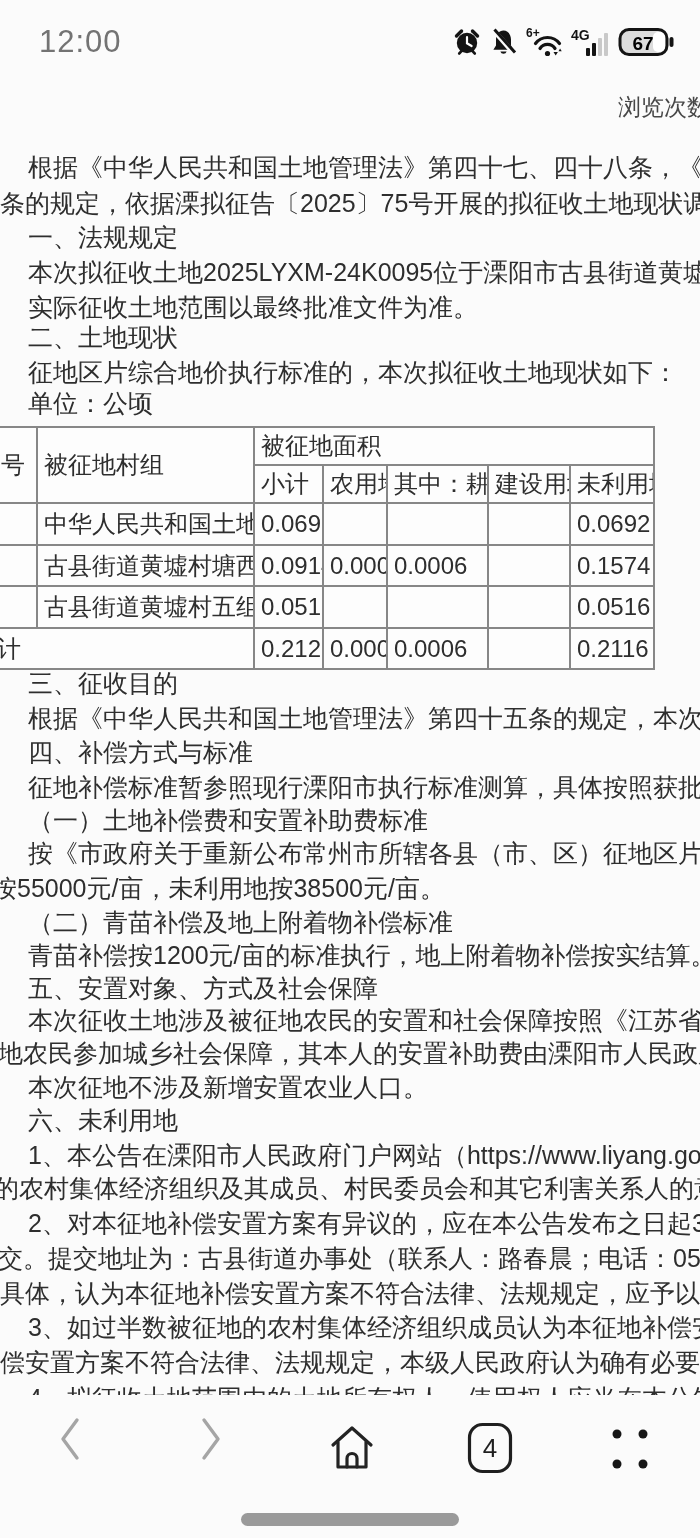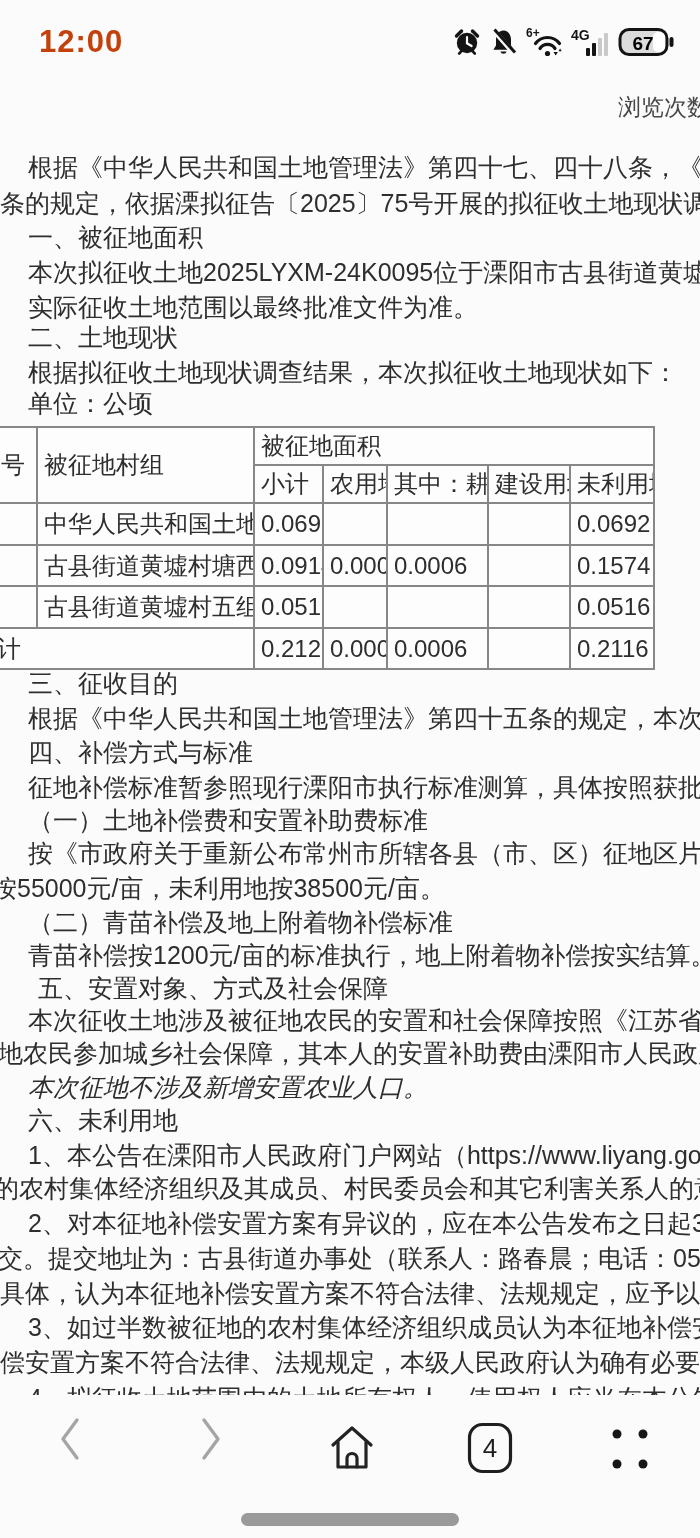--- a/index.html
+++ b/index.html
@@ -2,21 +2,21 @@
 <html><head>
 <meta charset="utf-8">
 <style>
   html,body{margin:0;padding:0;background:#e7e7e7;}
   #screen{
     position:relative;width:700px;height:1538px;background:#fbfbfb;
     overflow:hidden;font-family:"Liberation Sans","DejaVu Sans",sans-serif;
     color:#2e2e2e;
   }
   
-  .clock{position:absolute;left:39px;top:24px;font-size:31px;font-weight:700;color:#c2410c;letter-spacing:1px;}
+  .clock{position:absolute;left:39px;top:24px;font-size:31px;font-weight:400;color:#737373;letter-spacing:1px;}
   .status-icons{position:absolute;left:453px;top:27px;height:34px;display:flex;align-items:center;gap:9px;}
   .view-count{position:absolute;left:618px;top:92px;font-size:23px;color:#474747;white-space:nowrap;}
   
   .line{position:absolute;white-space:nowrap;font-size:25px;line-height:34px;color:#2e2e2e;}
   .clip-line{position:absolute;left:0;top:1380px;width:700px;height:15px;overflow:hidden;}
   .clip-line .inner{position:absolute;left:28px;top:2px;white-space:nowrap;font-size:25px;color:#2e2e2e;}
   
   .tbl-wrap{position:absolute;left:-35px;top:426px;}
   table.land{border-collapse:collapse;table-layout:fixed;width:688px;background:#fdfdfd;}
   table.land td,table.land th{
@@ -83,39 +83,39 @@
         </svg>
       </span>
     </div>
   </div>
 
   <div class="view-count">浏览次数</div>
 
   <div>
     <div class="line" style="left:28px;top:150px;">根据《中华人民共和国土地管理法》第四十七、四十八条，《中华人民共和国土地</div>
     <div class="line" style="left:0px;top:186px;">条的规定，依据溧拟征告〔2025〕75号开展的拟征收土地现状调查和社会稳定风险评估</div>
-    <div class="line" style="left:28px;top:220px;">一、被征地面积</div>
+    <div class="line" style="left:28px;top:220px;">一、法规规定</div>
     <div class="line" style="left:28px;top:255px;">本次拟征收土地2025LYXM-24K0095位于溧阳市古县街道黄墟村六组、塘西组、五</div>
     <div class="line" style="left:28px;top:290px;">实际征收土地范围以最终批准文件为准。</div>
     <div class="line" style="left:28px;top:320px;">二、土地现状</div>
-    <div class="line" style="left:28px;top:355px;">根据拟征收土地现状调查结果，本次拟征收土地现状如下：</div>
+    <div class="line" style="left:28px;top:355px;">征地区片综合地价执行标准的，本次拟征收土地现状如下：</div>
     <div class="line" style="left:28px;top:386px;">单位：公顷</div>
     <div class="line" style="left:28px;top:666px;">三、征收目的</div>
     <div class="line" style="left:28px;top:701px;">根据《中华人民共和国土地管理法》第四十五条的规定，本次征收土地目的为由政</div>
     <div class="line" style="left:28px;top:735px;">四、补偿方式与标准</div>
     <div class="line" style="left:28px;top:770px;">征地补偿标准暂参照现行溧阳市执行标准测算，具体按照获批时点的溧阳市执行标</div>
     <div class="line" style="left:28px;top:803px;">（一）土地补偿费和安置补助费标准</div>
     <div class="line" style="left:28px;top:836px;">按《市政府关于重新公布常州市所辖各县（市、区）征地区片综合地价执行标准的</div>
     <div class="line" style="left:-8px;top:871px;">按55000元/亩，未利用地按38500元/亩。</div>
     <div class="line" style="left:28px;top:905px;">（二）青苗补偿及地上附着物补偿标准</div>
     <div class="line" style="left:28px;top:938px;">青苗补偿按1200元/亩的标准执行，地上附着物补偿按实结算。</div>
-    <div class="line" style="left:38px;top:971px;text-align:center;">五、安置对象、方式及社会保障</div>
+    <div class="line" style="left:28px;top:971px;text-align:center;">五、安置对象、方式及社会保障</div>
     <div class="line" style="left:28px;top:1003px;">本次征收土地涉及被征地农民的安置和社会保障按照《江苏省被征地农民社会保障</div>
     <div class="line" style="left:-2px;top:1036px;">地农民参加城乡社会保障，其本人的安置补助费由溧阳市人民政府按规定足额支付。</div>
-    <div class="line" style="left:28px;top:1070px;font-style:italic;">本次征地不涉及新增安置农业人口。</div>
+    <div class="line" style="left:28px;top:1070px;">本次征地不涉及新增安置农业人口。</div>
     <div class="line" style="left:28px;top:1103px;">六、未利用地</div>
     <div class="line" style="left:28px;top:1138px;">1、本公告在溧阳市人民政府门户网站（https://www.liyang.gov.cn/）和拟征收土</div>
     <div class="line" style="left:-6px;top:1171px;">的农村集体经济组织及其成员、村民委员会和其它利害关系人的意见。本公告公示期为</div>
     <div class="line" style="left:28px;top:1206px;">2、对本征地补偿安置方案有异议的，应在本公告发布之日起30日内（截止2026年</div>
     <div class="line" style="left:-2px;top:1241px;">交。提交地址为：古县街道办事处（联系人：路春晨；电话：0519-87895681；邮编：</div>
     <div class="line" style="left:0px;top:1276px;">具体，认为本征地补偿安置方案不符合法律、法规规定，应予以明示。在规定时间内未</div>
     <div class="line" style="left:28px;top:1310px;">3、如过半数被征地的农村集体经济组织成员认为本征地补偿安置方案不符合法律</div>
     <div class="line" style="left:0px;top:1345px;">偿安置方案不符合法律、法规规定，本级人民政府认为确有必要的，溧阳市人民政府</div>
     <div class="clip-line">
       <div class="inner">4、拟征收土地范围内的土地所有权人、使用权人应当在本公告规定期限内持土地权属证书办理补偿登记</div>

